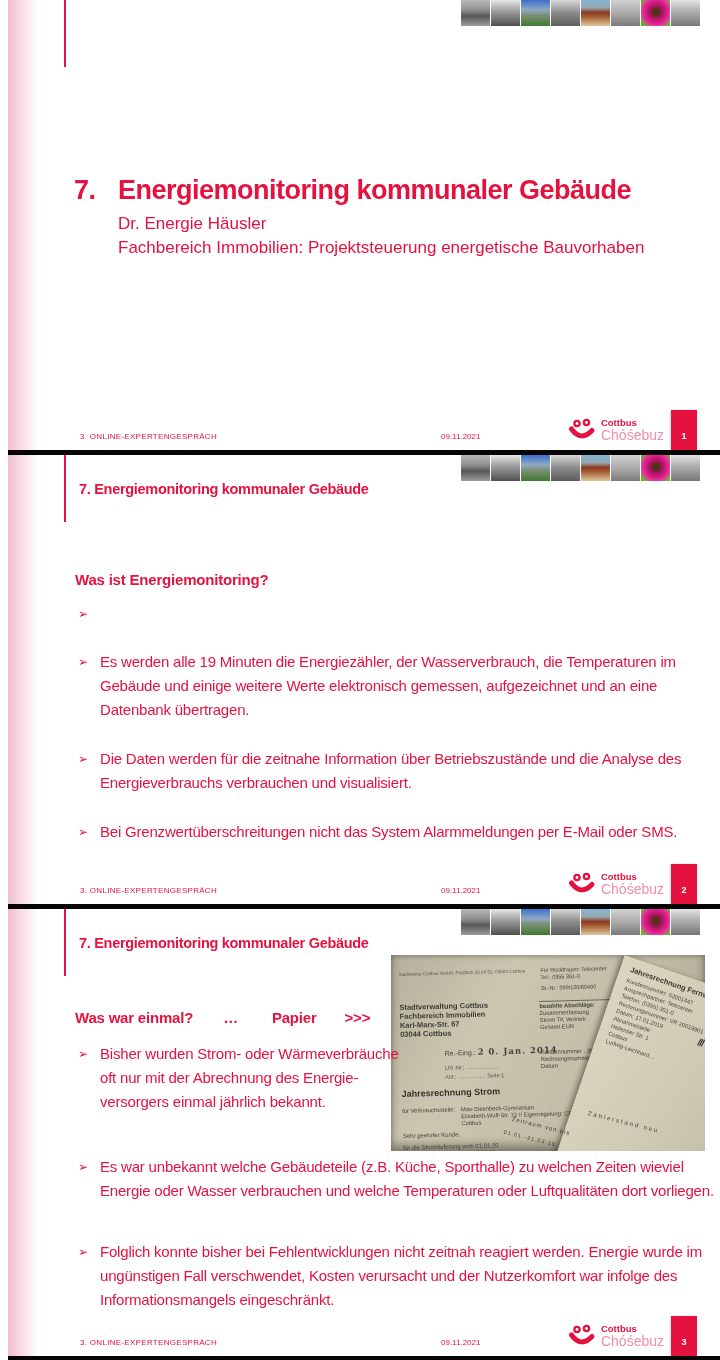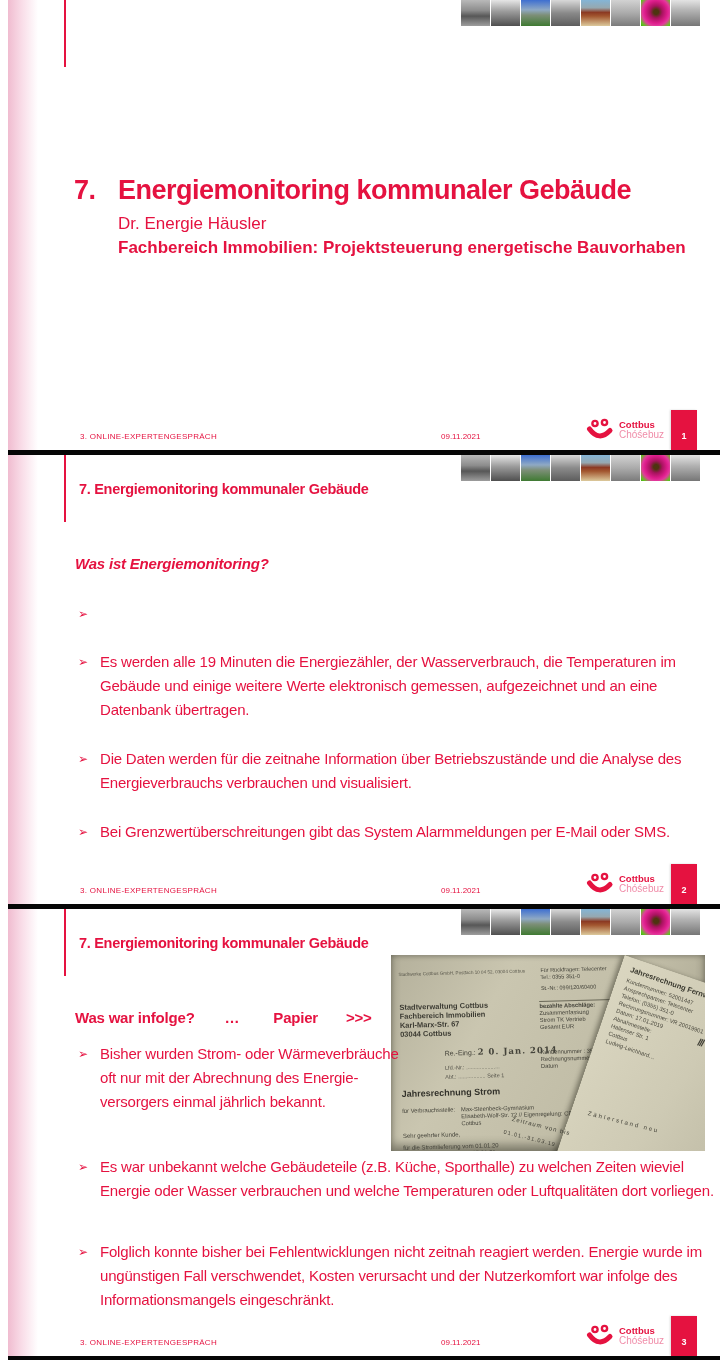--- a/index.html
+++ b/index.html
@@ -27,33 +27,33 @@
   .tile:nth-child(5){background:linear-gradient(180deg,#84b5d6 0%,#96a8b0 30%,#8c3a23 48%,#a2562f 62%,#dcc99c 100%);}
   .tile:nth-child(6){background:linear-gradient(180deg,#d2d2d2 0%,#ababab 50%,#7b7b7b 100%);}
   .tile:nth-child(7){background:radial-gradient(circle at 52% 46%,#4e3410 12%,#a8135f 30%,#de1d8c 55%,#e23a9c 68%,#5ec51d 88%,#49a814 100%);}
   .tile:nth-child(8){background:linear-gradient(180deg,#e3e3e3 0%,#b3b3b3 40%,#767676 100%);}
   
   .slide-header{position:absolute;left:71px;top:26px;font-size:14.5px;font-weight:bold;color:var(--red);letter-spacing:-0.3px;}
   .big-title{position:absolute;left:66px;top:175px;color:var(--red);font-weight:bold;font-size:27px;letter-spacing:-0.5px;white-space:nowrap;}
   .big-title .num{display:inline-block;width:44px;}
   .subtitle{position:absolute;left:110px;color:var(--red);font-size:17px;white-space:nowrap;}
   .sub1{top:214px;}
-  .sub2{top:238px;font-weight:bold;}
+  .sub2{top:238px;}
   .section-heading{position:absolute;left:67px;color:var(--red);font-size:15px;font-weight:bold;letter-spacing:-0.2px;}
   
   .bullet{position:absolute;display:flex;color:var(--red);font-size:15px;line-height:24px;letter-spacing:-0.2px;}
   .bullet .arr{flex:0 0 22px;font-size:12px;line-height:24px;}
   
   .footer-event{position:absolute;left:72px;bottom:9px;font-size:8px;color:var(--red);letter-spacing:0.3px;}
   .footer-date{position:absolute;left:433px;bottom:9px;font-size:8px;color:var(--red);}
   .logo{position:absolute;right:64px;bottom:6px;display:flex;align-items:center;gap:5px;}
   .logo svg{display:block;}
   .logo-text{line-height:1.05;}
   .logo-name{font-size:9.5px;font-weight:bold;color:var(--red);}
-  .logo-sub{font-size:10px;color:var(--pink);}
+  .logo-sub{font-size:14px;color:var(--pink);}
   .pagebox{position:absolute;right:31px;bottom:0;width:26px;height:40px;background:var(--red);color:#fff;font-size:9px;font-weight:bold;display:flex;align-items:flex-end;justify-content:center;padding-bottom:9px;box-shadow:-1px 0 2px rgba(0,0,0,0.15);}
   
   .invoice{position:absolute;left:383px;top:46px;width:314px;height:196px;background:linear-gradient(120deg,#b4b09b 0%,#cac6b0 30%,#c2be a8 60%,#a39f8a 100%);background:linear-gradient(120deg,#b4b09b 0%,#cac6b0 30%,#c2bea8 60%,#a39f8a 100%);overflow:hidden;box-shadow:inset 0 -6px 10px rgba(40,40,30,0.45),inset 0 2px 4px rgba(60,60,50,0.3);color:#44433a;}
   .inv-main{position:absolute;left:2px;top:6px;width:300px;height:210px;transform:rotate(-1.6deg);font-size:6px;line-height:7.5px;padding:6px 8px;}
   .inv-sender{font-size:4.6px;color:#5a584c;}
   .inv-contact{position:absolute;left:150px;top:6px;font-size:5.5px;line-height:6.5px;}
   .inv-tax{position:absolute;left:150px;top:24px;font-size:5.5px;}
   .inv-recipient{position:absolute;left:8px;top:38px;font-size:7.5px;line-height:9px;font-weight:bold;color:#3c3b33;}
   .inv-paidbox{position:absolute;left:148px;top:40px;width:130px;font-size:5.8px;line-height:7px;border-top:1px solid #6a6858;padding-top:1px;}
   .inv-paidbox .r{display:flex;justify-content:space-between;}
@@ -129,36 +129,36 @@
       <div class="tile"></div>
       <div class="tile"></div>
       <div class="tile"></div>
       <div class="tile"></div>
       <div class="tile"></div>
       <div class="tile"></div>
     </div>
     <div class="redline"></div>
     <div class="slide-header">7. Energiemonitoring kommunaler Gebäude</div>
 
-    <div class="section-heading" style="top:100px;font-style:italic;">Was ist Energiemonitoring?</div>
+    <div class="section-heading" style="top:116px;">Was ist Energiemonitoring?</div>
 
     <div class="bullet" style="left:70px;top:147px;width:622px;">
       <span class="arr">➢</span>
     </div>
     <div class="bullet" style="left:70px;top:195px;width:622px;">
       <span class="arr">➢</span>
       <span>Es werden alle 19 Minuten die Energiezähler, der Wasserverbrauch, die Temperaturen im Gebäude und einige weitere Werte elektronisch gemessen, aufgezeichnet und an eine Datenbank übertragen.</span>
     </div>
     <div class="bullet" style="left:70px;top:292px;width:622px;">
       <span class="arr">➢</span>
       <span>Die Daten werden für die zeitnahe Information über Betriebszustände und die Analyse des Energieverbrauchs verbrauchen und visualisiert.</span>
     </div>
     <div class="bullet" style="left:70px;top:365px;width:622px;">
       <span class="arr">➢</span>
-      <span>Bei Grenzwertüberschreitungen gibt das System Alarmmeldungen per E-Mail oder SMS.</span>
+      <span>Bei Grenzwertüberschreitungen nicht das System Alarmmeldungen per E-Mail oder SMS.</span>
     </div>
 
     <div class="footer-event">3. ONLINE-EXPERTENGESPRÄCH</div>
     <div class="footer-date">09.11.2021</div>
     <div class="logo">
       <svg width="28" height="28" viewBox="0 0 28 28">
         <g fill="none" stroke="#e51240" stroke-linecap="round">
           <circle cx="9" cy="7.5" r="2.6" stroke-width="2.4"></circle>
           <circle cx="18.5" cy="6.5" r="2.6" stroke-width="2.4"></circle>
           <path d="M3.5,13 Q13,26 24,14.5" stroke-width="5"></path>
@@ -182,21 +182,21 @@
       <div class="tile"></div>
       <div class="tile"></div>
       <div class="tile"></div>
       <div class="tile"></div>
       <div class="tile"></div>
     </div>
     <div class="redline"></div>
     <div class="slide-header">7. Energiemonitoring kommunaler Gebäude</div>
 
     <div class="section-heading heading3" style="top:100px;">
-      <span class="hp">Was war infolge?</span>
+      <span class="hp">Was war einmal?</span>
       <span class="hp gap1">…</span>
       <span class="hp gap2">Papier</span>
       <span class="hp gap3">&gt;&gt;&gt;</span>
     </div>
 
     <div class="invoice">
       <div class="inv-main">
         <div class="inv-sender">Stadtwerke Cottbus GmbH, Postfach 10 04 52, 03004 Cottbus</div>
         <div class="inv-contact">
           <div>Für Rückfragen: Telecenter</div>

